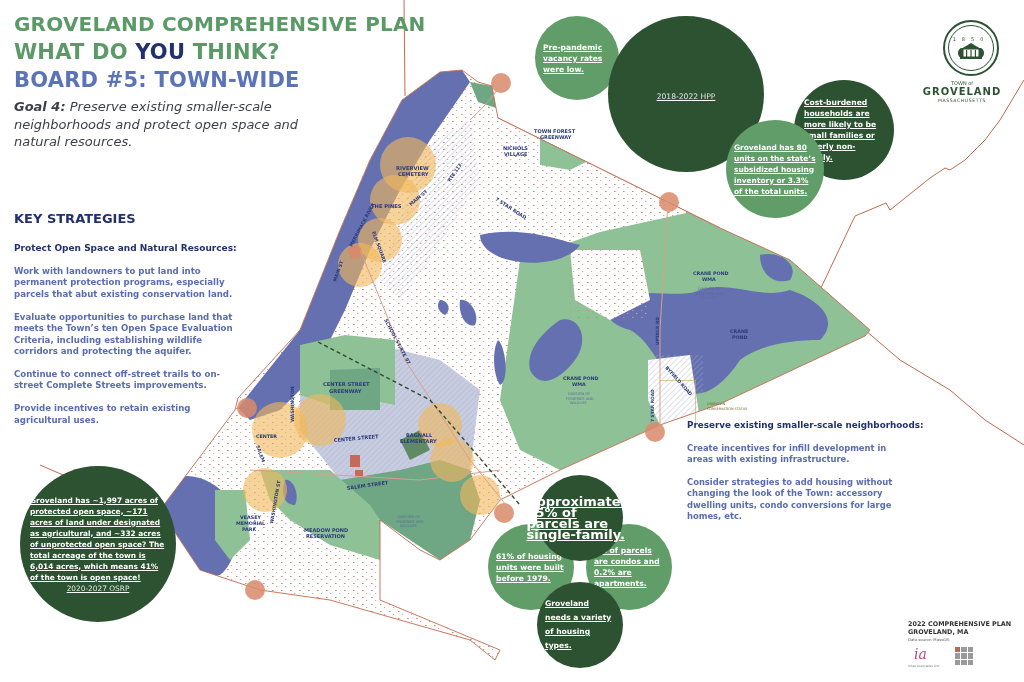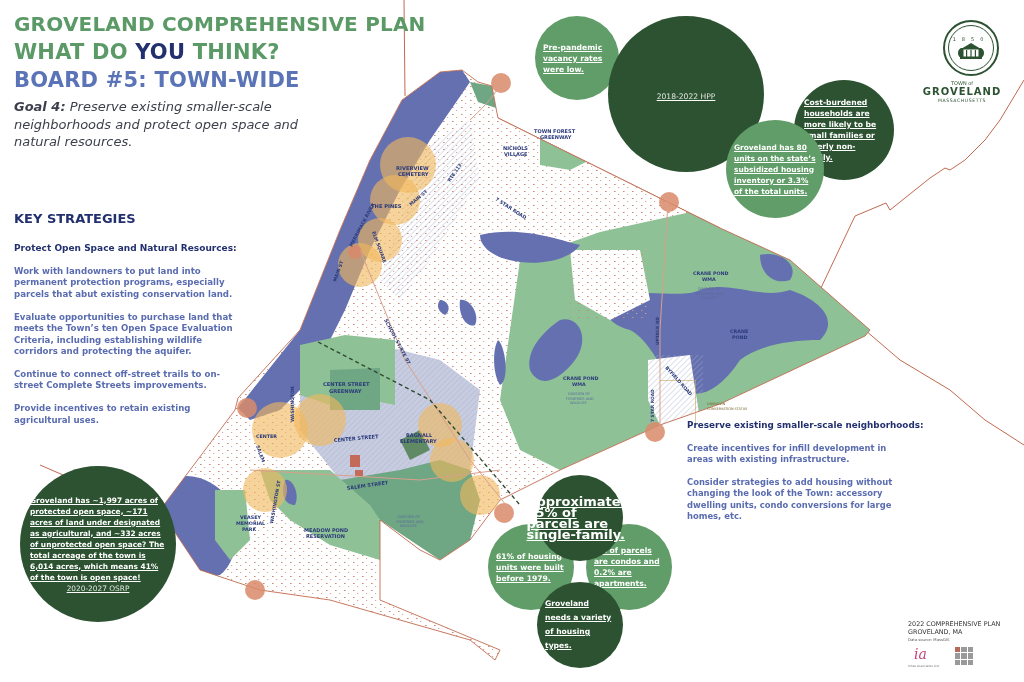--- a/index.html
+++ b/index.html
@@ -32,21 +32,21 @@
   .map { position: absolute; left: 0; top: 0; width: 1024px; height: 682px; }
 
   .logo { position: absolute; left: 943px; top: 20px; width: 56px; height: 56px; border-radius: 50%; border: 2px solid #2c5231; display: flex; align-items: center; justify-content: center; }
   .logo-inner { width: 46px; height: 46px; border-radius: 50%; border: 1px solid #2c5231; display: flex; flex-direction: column; align-items: center; justify-content: center; }
   .logo-years { font-size: 5px; color: #2c5231; letter-spacing: 6px; }
   .logo-house { width: 26px; height: 18px; position: relative; }
   .logo-town { position: absolute; left: 900px; top: 80px; width: 124px; text-align: center; font-size: 5px; color: #2c5231; }
   .logo-name { position: absolute; left: 900px; top: 86px; width: 124px; text-align: center; font-size: 10px; font-weight: bold; color: #2c5231; letter-spacing: 1px; }
   .logo-state { position: absolute; left: 900px; top: 98px; width: 124px; text-align: center; font-size: 4.6px; color: #2c5231; letter-spacing: 0.6px; }
 
-  .footer-title { position: absolute; left: 908px; top: 620px; font-size: 6.4px; font-weight: normal; color: #333; line-height: 8px; white-space: nowrap; }
+  .footer-title { position: absolute; left: 908px; top: 620px; font-size: 6.4px; font-weight: bold; color: #333; line-height: 8px; white-space: nowrap; }
   .footer-src { position: absolute; left: 908px; top: 637px; font-size: 3.8px; color: #555; }
   .footer-logo1 { position: absolute; left: 914px; top: 646px; font-size: 14px; color: #c0457a; font-style: italic; font-family: "DejaVu Serif", serif; }
   .footer-logo1-cap { position: absolute; left: 908px; top: 664px; font-size: 3px; color: #777; }
   .footer-grid { position: absolute; left: 955px; top: 647px; width: 18px; height: 18px; display: grid; grid-template-columns: repeat(3, 1fr); gap: 1px; }
   .footer-grid div { background: #9a9a9a; }
   .footer-grid div:first-child { background: #b56a5a; }
 
   .maplabel { font-family: "DejaVu Sans", sans-serif; font-weight: bold; fill: #2b3a7a; }
   .maplabel-sm { font-family: "DejaVu Sans", sans-serif; fill: #5a6c9a; }
   .maplabel-unk { font-family: "DejaVu Sans", sans-serif; fill: #7a6a30; }

